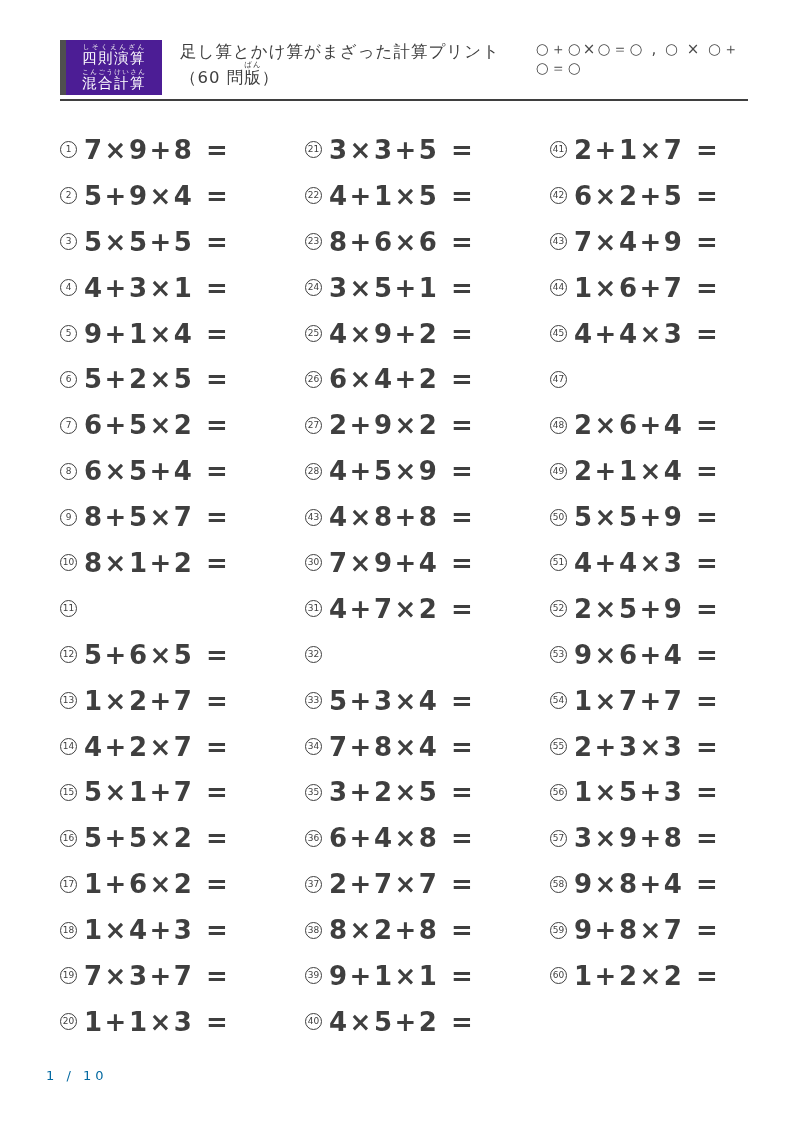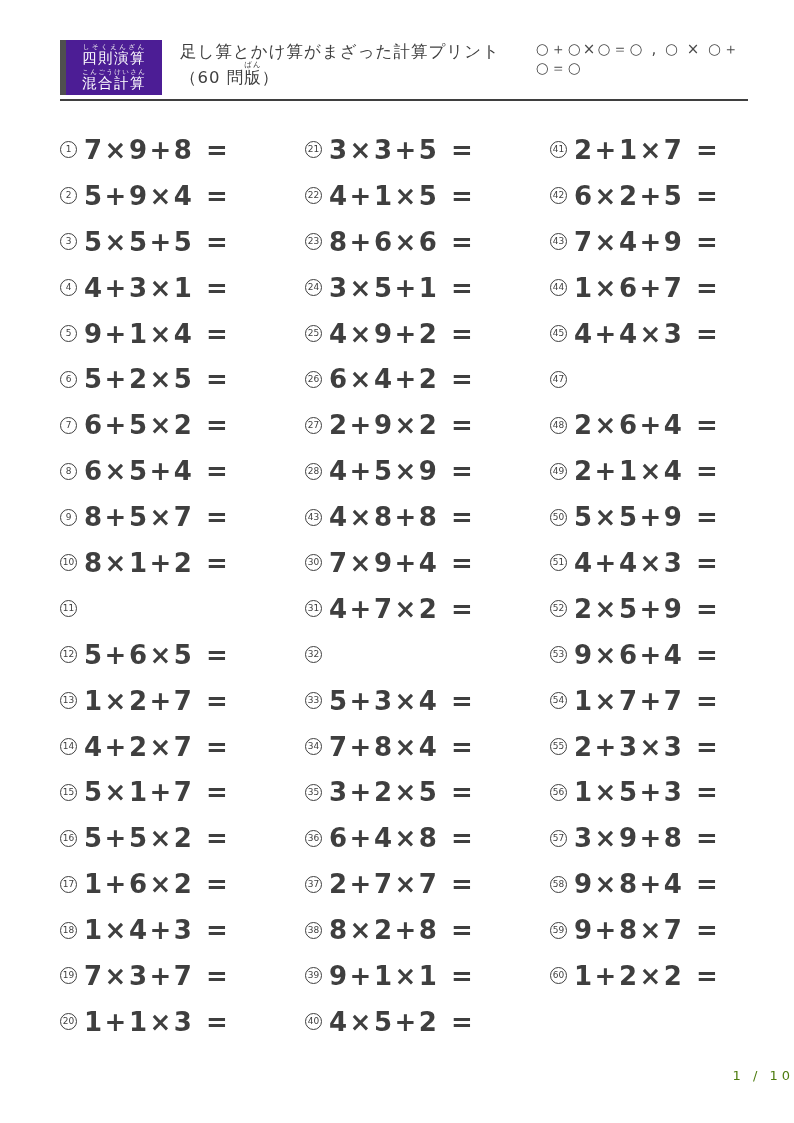--- a/index.html
+++ b/index.html
@@ -100,24 +100,24 @@
     white-space: nowrap;
     font-weight: 700;
   }
 
   
   .footer {
     position: absolute;
     left: 0;
     right: 0;
     top: 1068px;
-    text-align: right;
+    text-align: left;
     font-size: 13px;
     letter-spacing: 4px;
-    color: #4d7c0f;
+    color: #0369a1;
     padding-left: 46px;
   }
 </style>
 </head>
 <body>
 
 <div class="page">
 
   <div class="header">
     <div class="badge">

